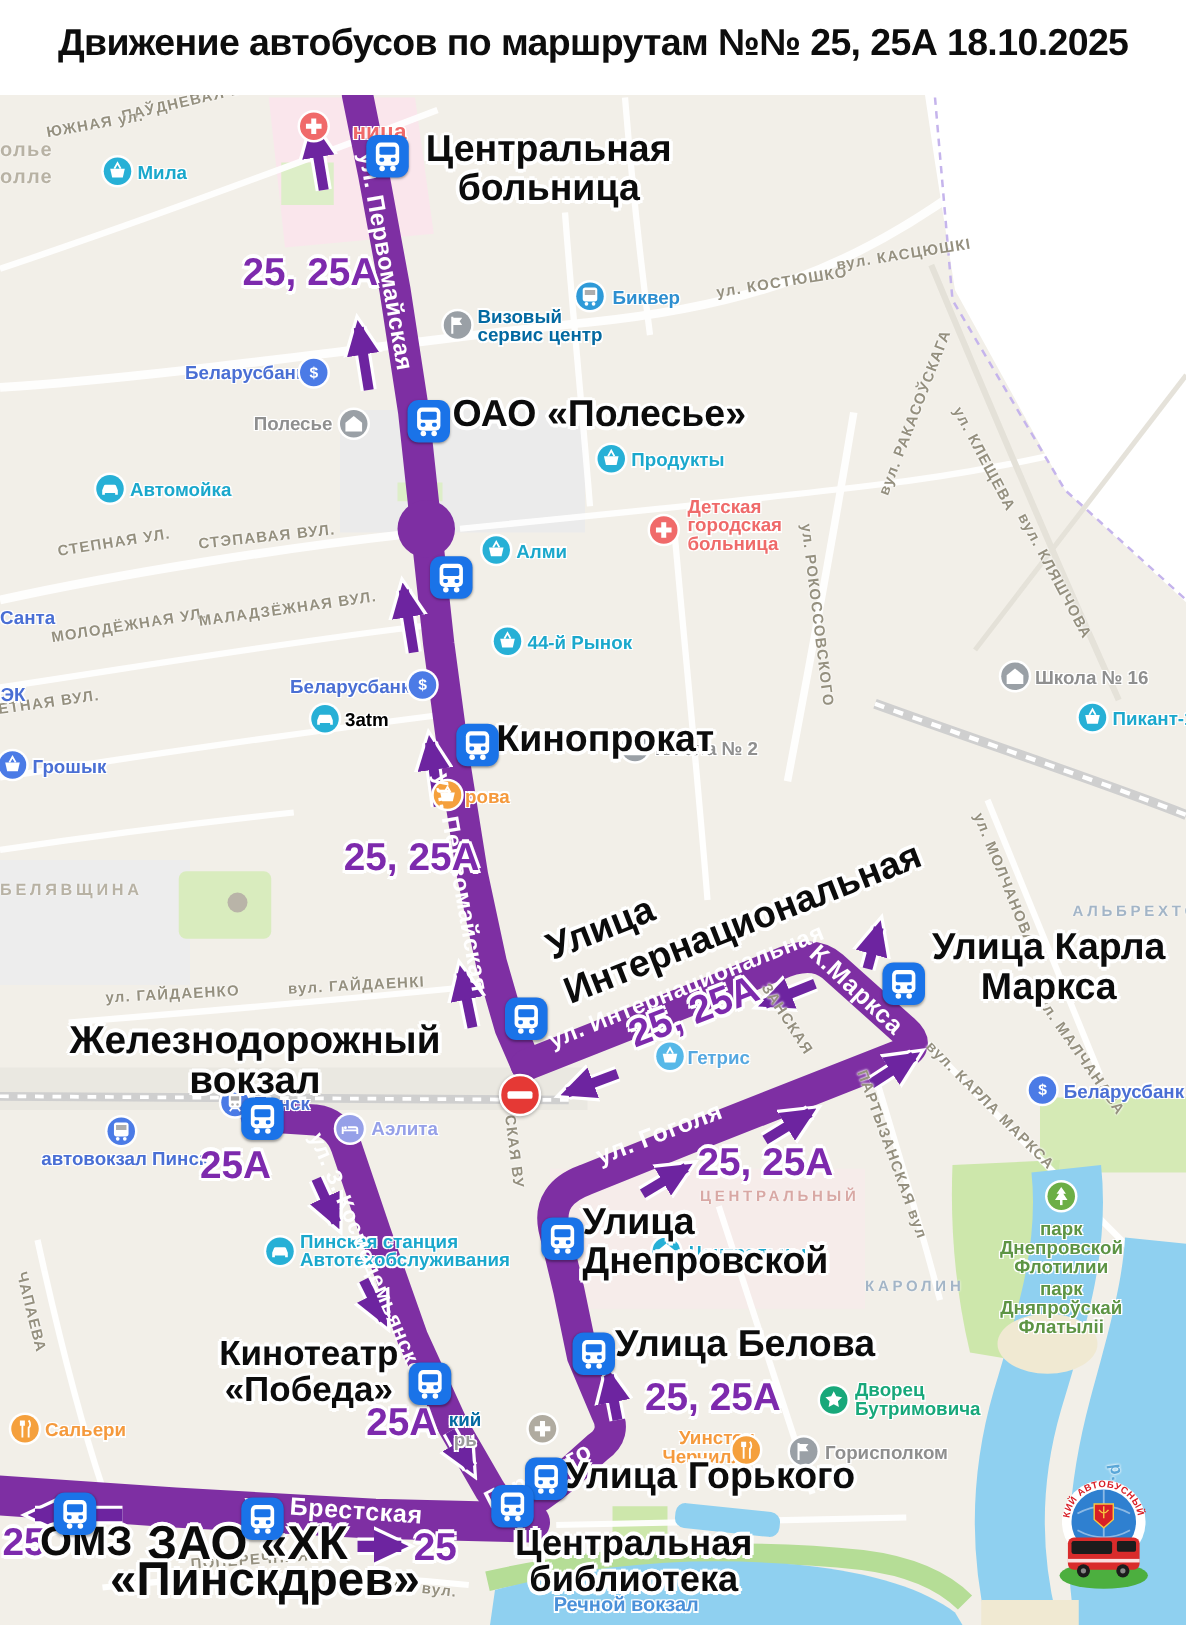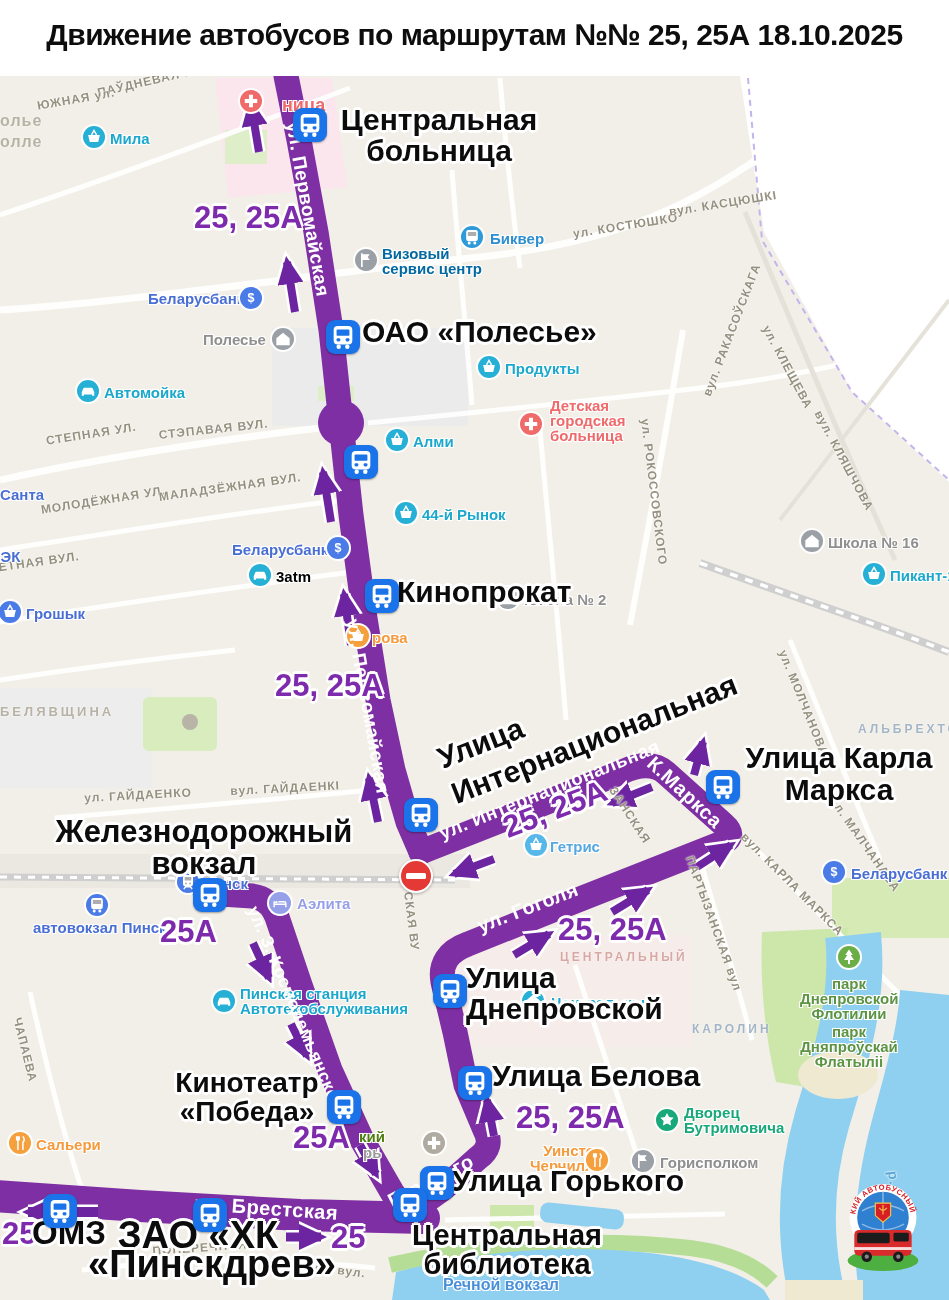--- a/index.html
+++ b/index.html
@@ -564,21 +564,21 @@
         </svg>
       </span>
     <span class="tx" style="left:282px;top:95px;color:#ef6a6a;font-size:18px;">ница</span>
   </div>
   <div class="poi">
     <span class="ic" style="left:423px;top:1132px;background:#b0aba0;">
         <svg viewBox="0 0 24 24">
           <use href="#i-cross"></use>
         </svg>
       </span>
-    <span class="tx" style="left:359px;top:1128px;color:#4d7c0f;">кий</span>
+    <span class="tx" style="left:359px;top:1128px;color:#0369a1;">кий</span>
     <span class="tx" style="left:363px;top:1144px;color:#9a9a9a;">рь</span>
   </div>
 
   <div class="bn" style="left:303px;top:120px;transform:rotate(80deg);">ул. Первомайская</div>
   <div class="bn" style="left:363px;top:617px;transform:rotate(80deg);">ул. Первомайская</div>
   <div class="bn" style="left:436px;top:824px;transform:rotate(-22deg);">ул. Интернациональная</div>
   <div class="bn" style="left:658px;top:752px;transform:rotate(43deg);font-size:20px;">К.Маркса</div>
   <div class="bn" style="left:474px;top:916px;transform:rotate(-21deg);font-size:20px;">ул. Гоголя</div>
   <div class="bn" style="left:262px;top:903px;transform:rotate(67deg);font-size:17.5px;">ул. З. Космодемьянской</div>
   <div class="bn" style="left:384px;top:1192px;transform:rotate(-27deg);font-size:20px;">Горького</div>

